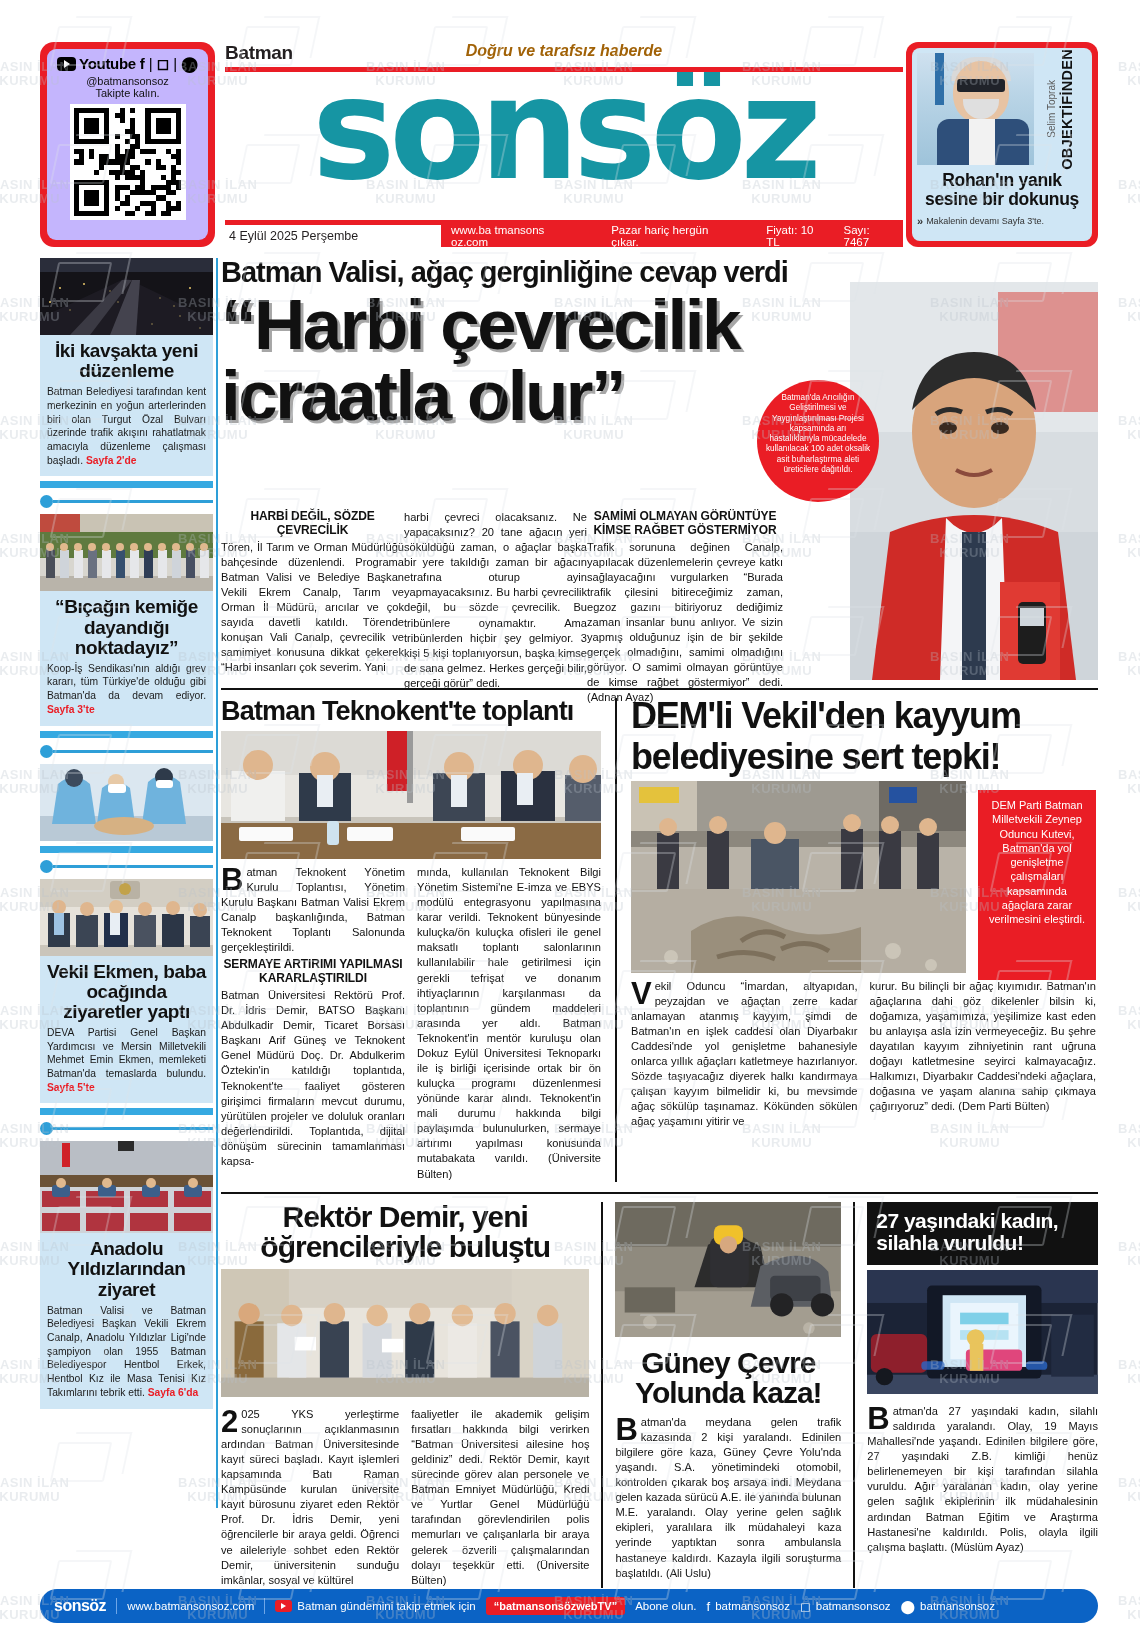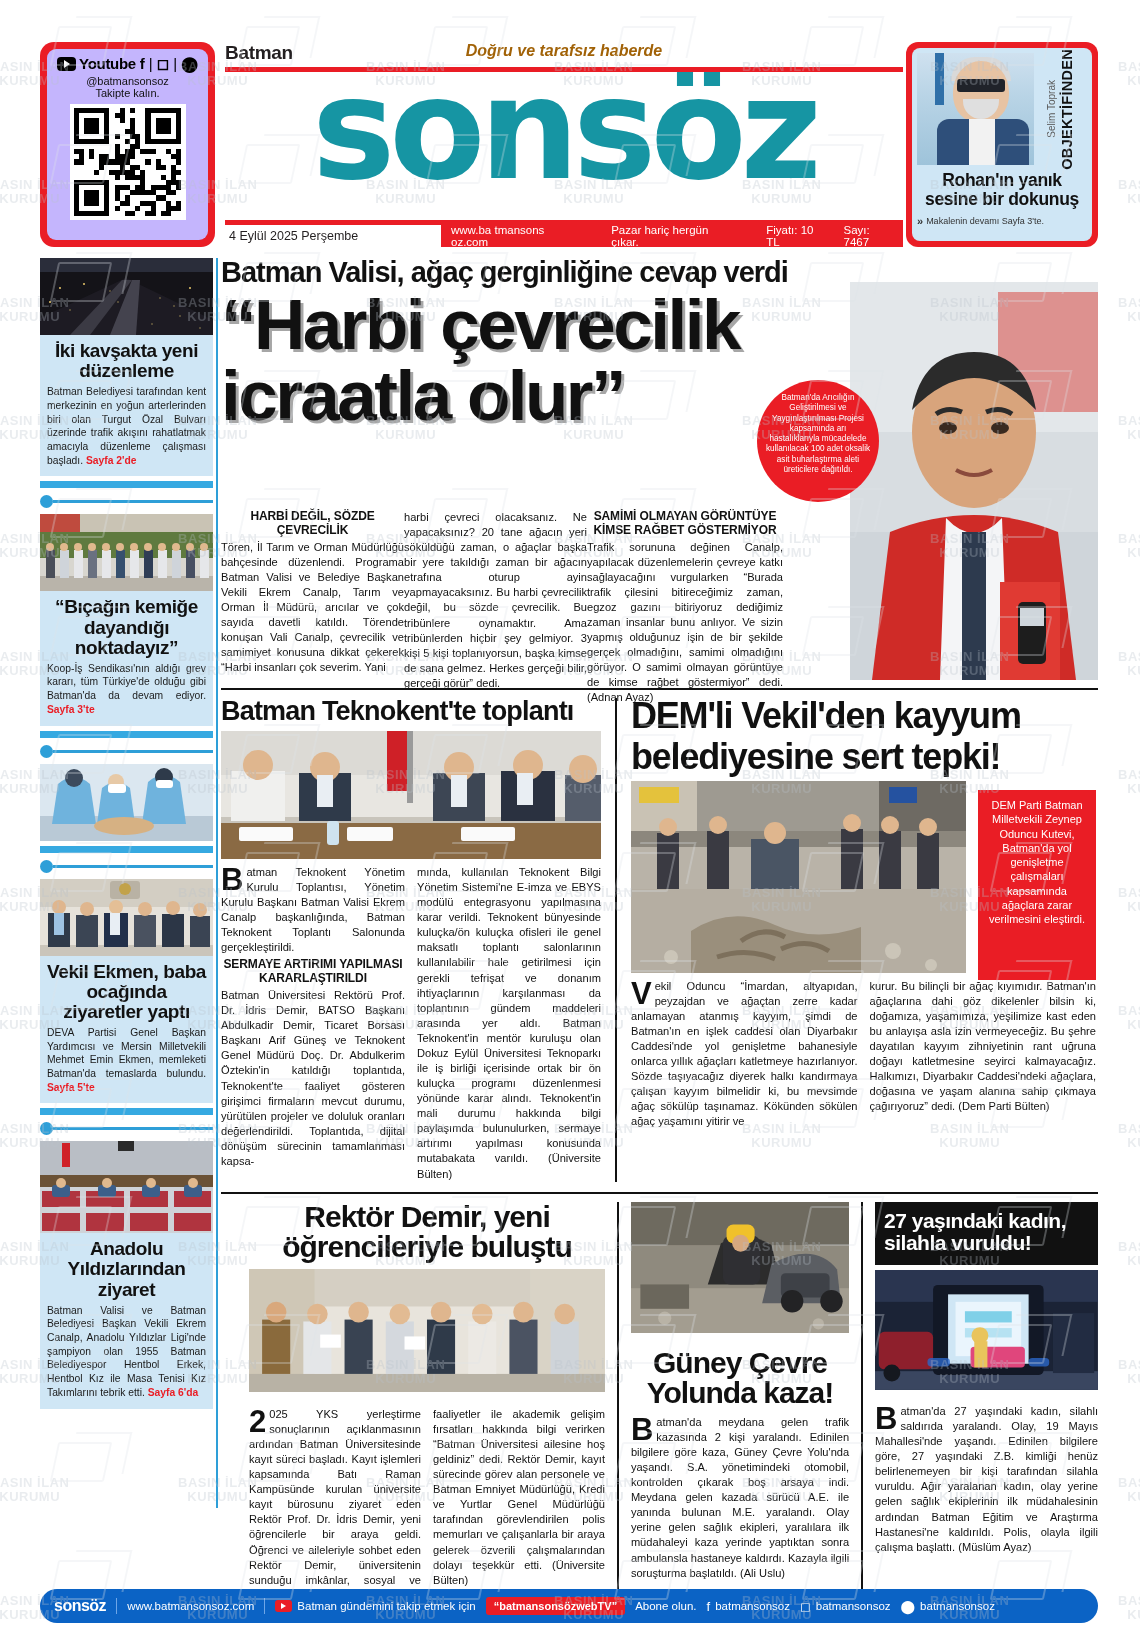--- a/index.html
+++ b/index.html
@@ -224,21 +224,21 @@
     float:left; font-size:31px; line-height:.82; font-weight:bold;
     padding:2px 3px 0 0; color:#111;
   }
   .redbox{
     position:absolute; right:0; top:92px; width:118px; height:190px;
     background:#ea1d25; color:#fff; font-size:11px; line-height:1.3;
     text-align:center; padding:8px 7px; z-index:6;
   }
 
   
-  .botrow{ display:flex; gap:12px;margin-left:28px; }
+  .botrow{ display:flex; gap:12px; }
   .bot-a{ width:380px; }
   .bot-b{ width:233px; }
   .bot-c{ width:238px; }
   .bot-head{
     font-size:30px; font-weight:bold; color:#111; text-align:center;
     letter-spacing:-1px; line-height:1.02;
   }
   .blackbox{
     background:#111; color:#fff; padding:8px 9px 10px;
     font-size:21px; font-weight:bold; line-height:1.08; letter-spacing:-.5px;

